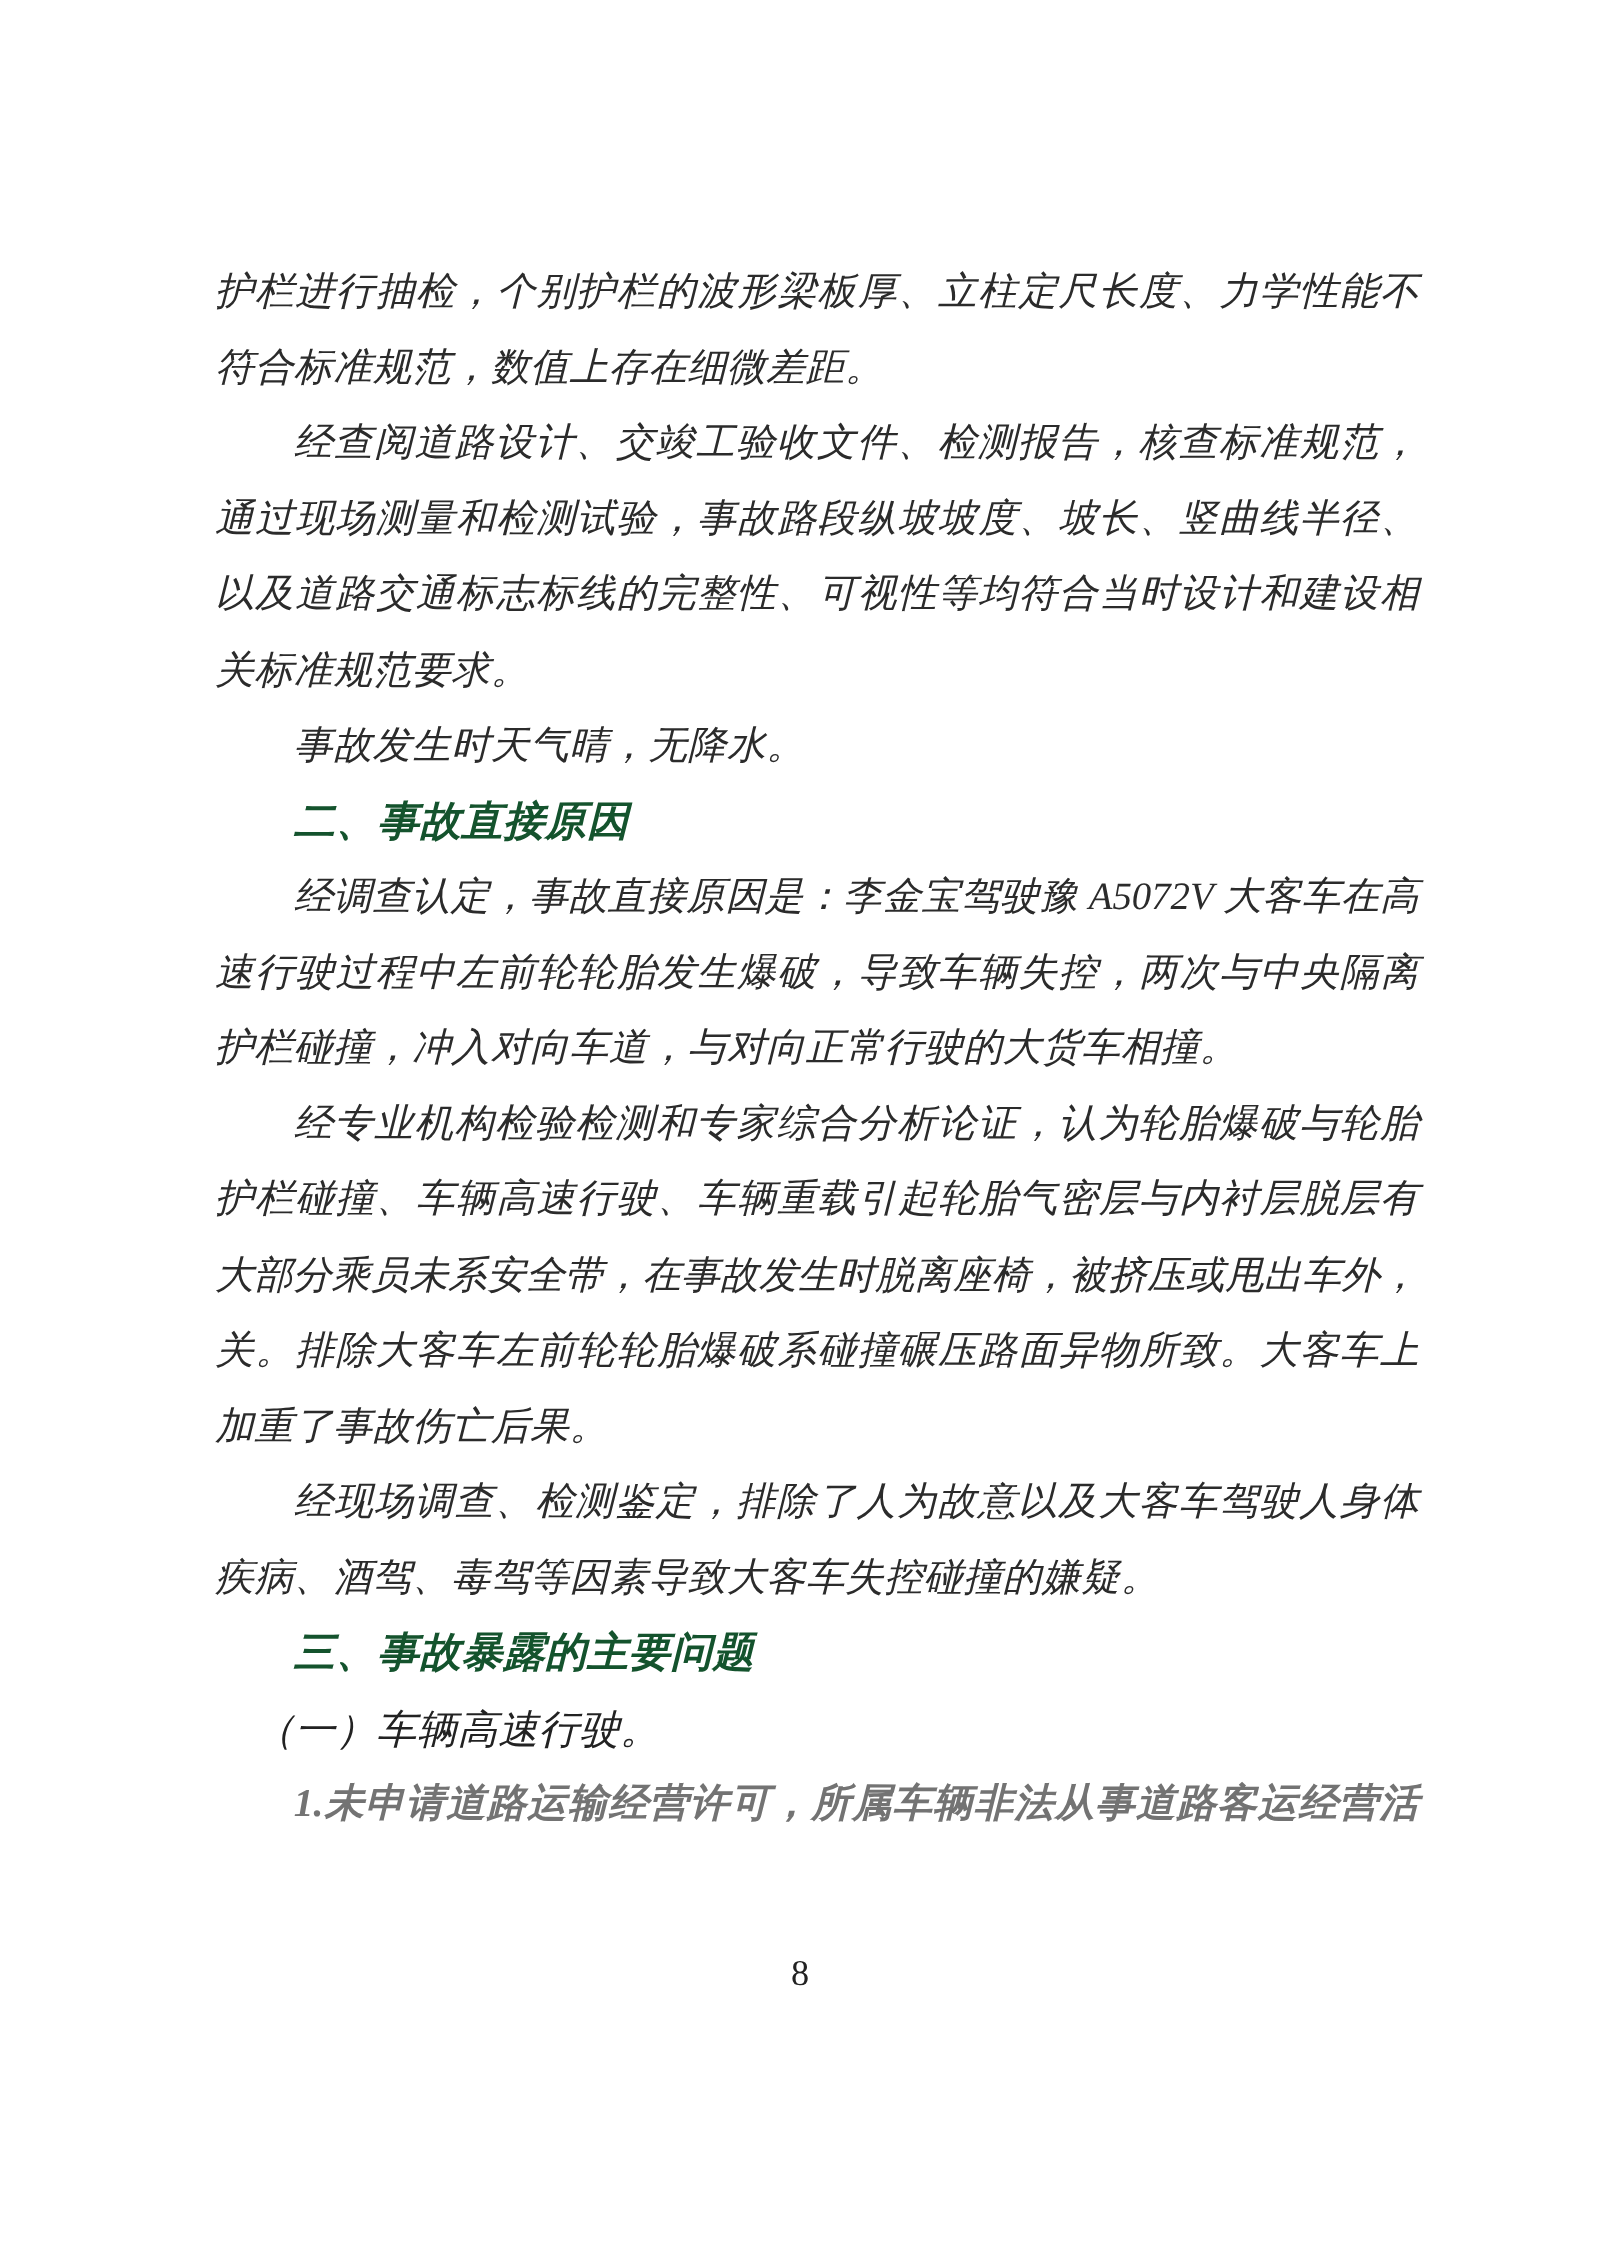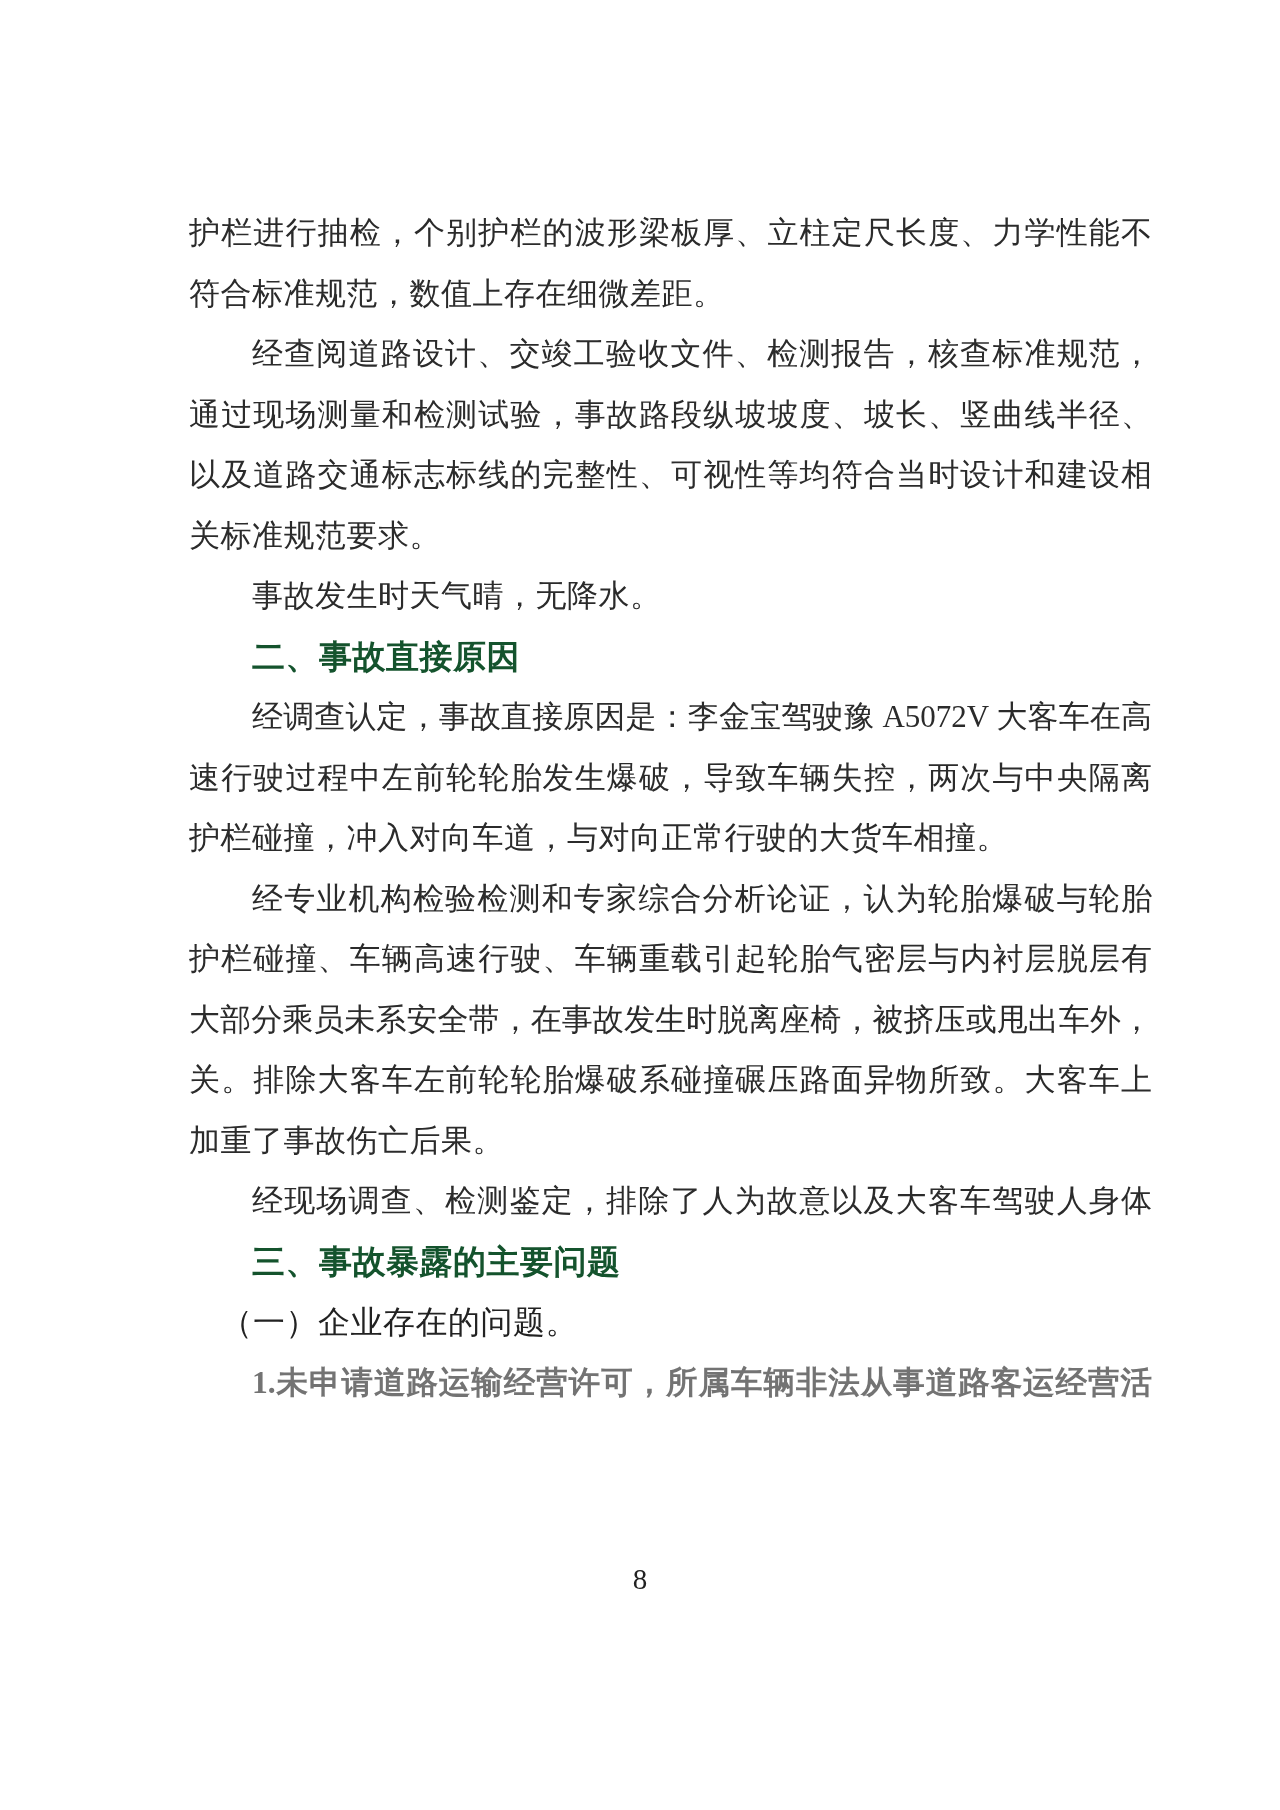--- a/index.html
+++ b/index.html
@@ -11,23 +11,24 @@
     overflow: hidden;
     font-family: "Liberation Serif", "DejaVu Serif", serif;
   }
   .page {
     position: absolute;
     inset: 0;
     background: #ffffff;
   }
   .doc-body {
     position: absolute;
-    left: 189px;
+    left: 172px;
     top: 203px;
     width: 963px;
+    font-style: italic;
   }
   .line {
     height: 60.5px;
     line-height: 60.5px;
     font-size: 31px;
     color: #2b2b2b;
     letter-spacing: 0.5px;
     white-space: nowrap;
     text-align: left;
     font-family: "Liberation Serif", "DejaVu Serif", serif;
@@ -81,18 +82,19 @@
       <div class="line heading" style="text-indent: 63px;">二、事故直接原因</div>
       <div class="line body justify" style="text-indent: 63px;">经调查认定，事故直接原因是：李金宝驾驶豫 A5072V 大客车在高</div>
       <div class="line body justify" style="text-indent: 0px;">速行驶过程中左前轮轮胎发生爆破，导致车辆失控，两次与中央隔离</div>
       <div class="line body" style="text-indent: 0px;">护栏碰撞，冲入对向车道，与对向正常行驶的大货车相撞。</div>
       <div class="line body justify" style="text-indent: 63px;">经专业机构检验检测和专家综合分析论证，认为轮胎爆破与轮胎</div>
       <div class="line body justify" style="text-indent: 0px;">护栏碰撞、车辆高速行驶、车辆重载引起轮胎气密层与内衬层脱层有</div>
       <div class="line body justify" style="text-indent: 0px;">大部分乘员未系安全带，在事故发生时脱离座椅，被挤压或甩出车外，</div>
       <div class="line body justify" style="text-indent: 0px;">关。排除大客车左前轮轮胎爆破系碰撞碾压路面异物所致。大客车上</div>
       <div class="line body" style="text-indent: 0px;">加重了事故伤亡后果。</div>
       <div class="line body justify" style="text-indent: 63px;">经现场调查、检测鉴定，排除了人为故意以及大客车驾驶人身体</div>
+      <div class="line body" style="text-indent: 0px;">疾病、酒驾、毒驾等因素导致大客车失控碰撞的嫌疑。</div>
       <div class="line heading" style="text-indent: 63px;">三、事故暴露的主要问题</div>
-      <div class="line kaiti" style="text-indent: 31.5px;">（一）企业存在的问题。</div>
+      <div class="line kaiti" style="text-indent: 31.5px;">（一）车辆高速行驶。</div>
       <div class="line bold-body justify" style="text-indent: 63px;">1.未申请道路运输经营许可，所属车辆非法从事道路客运经营活</div>
     </div>
   <div class="page-number">8</div>
 </div>
 
 </body></html>

